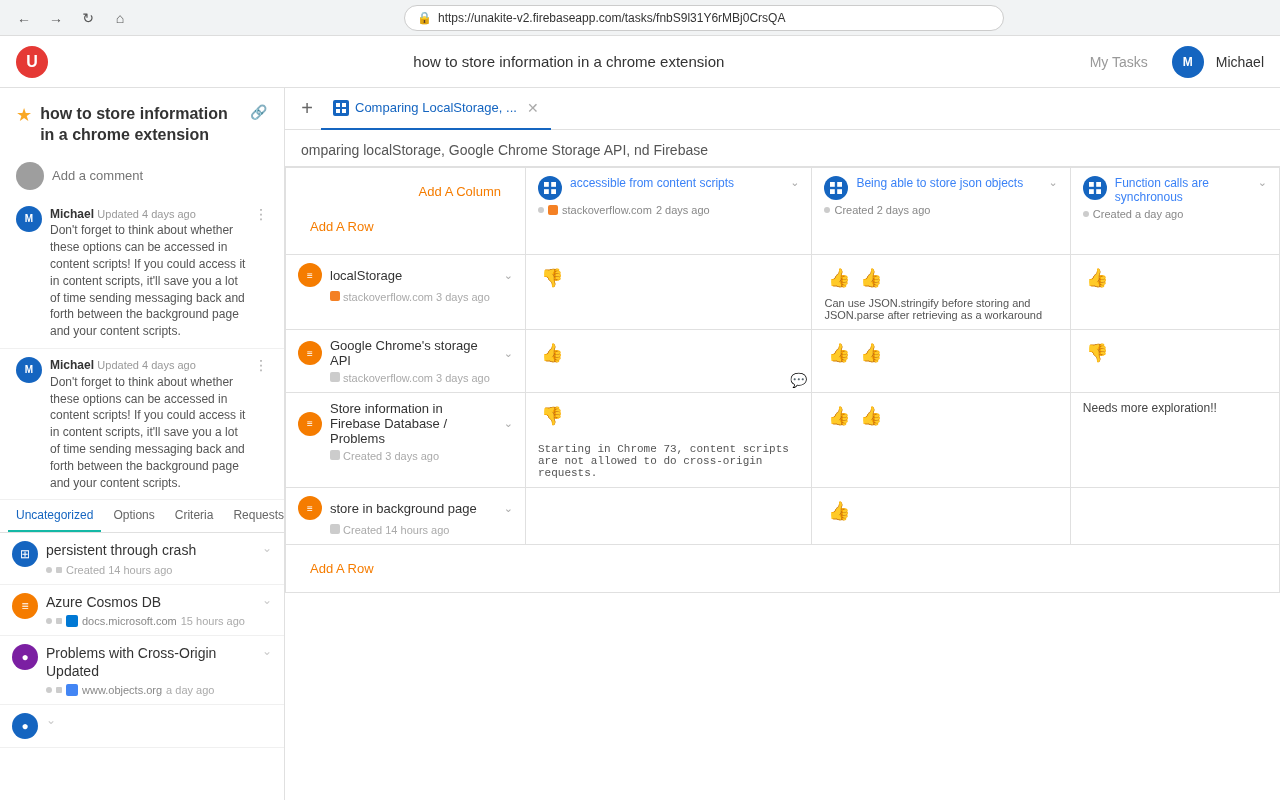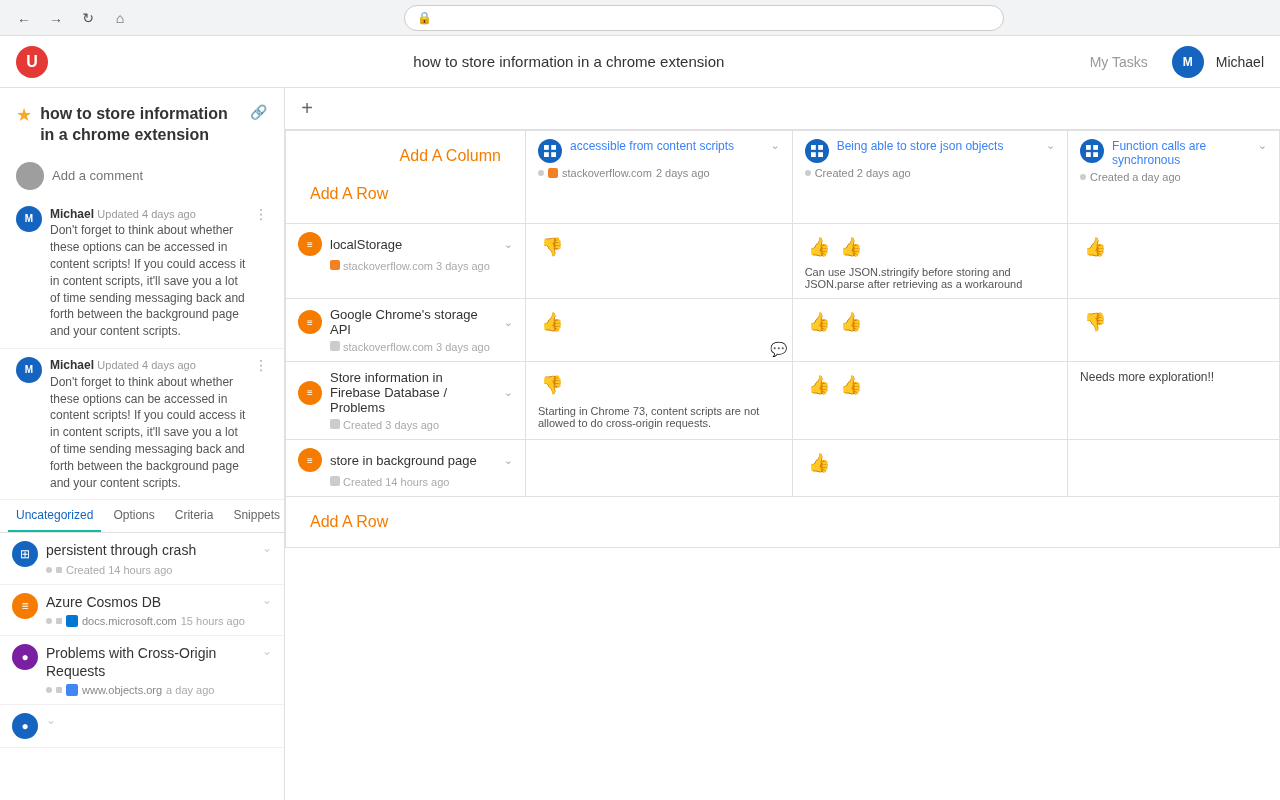--- a/index.html
+++ b/index.html
@@ -355,40 +355,41 @@
 
     .thumbs-row {
       display: flex;
       align-items: center;
       gap: 2px;
       flex-wrap: wrap;
     }
 
     .add-row-btn, .add-col-btn {
       color: #f57c00;
-      font-size: 16px;
+      font-size: 13px;
       cursor: pointer;
       padding: 8px 12px;
       display: inline-block;
     }
 
     .cell-comment { color: #aaa; font-size: 14px; position: absolute; bottom: 4px; right: 4px; }
 
     .first-col { width: 240px; min-width: 240px; }
   </style>
 </head>
 <body>
 
 <div class="browser-bar">
   <button class="browser-nav-btn">←</button>
   <button class="browser-nav-btn">→</button>
   <button class="browser-nav-btn">↻</button>
   <button class="browser-nav-btn">⌂</button>
   <div class="address-bar">
     <span class="lock-icon">🔒</span>
+    <span>https://unakite-v2.firebaseapp.com/tasks/fnbS9l31Y6rMBj0CrsQA</span>
   </div>
 </div>
 
 <div class="app-header">
   <div class="app-logo">U</div>
   <div class="app-title">how to store information in a chrome extension</div>
   <div class="my-tasks-btn">My Tasks</div>
   <div class="user-avatar">M</div>
   <span class="user-name">Michael</span>
 </div>
@@ -422,21 +423,21 @@
         <div><span class="comment-author">Michael</span>&nbsp;<span class="comment-time">Updated 4 days ago</span></div>
         <div>Don't forget to think about whether these options can be accessed in content scripts! If you could access it in content scripts, it'll save you a lot of time sending messaging back and forth between the background page and your content scripts.</div>
       </div>
       <span class="comment-menu">⋮</span>
     </div>
 
     <div class="sidebar-tabs">
       <div class="sidebar-tab active">Uncategorized</div>
       <div class="sidebar-tab">Options</div>
       <div class="sidebar-tab">Criteria</div>
-      <div class="sidebar-tab">Snippets</div>
+      <div class="sidebar-tab">Requests</div>
 
     </div>
 
     <div class="sidebar-items">
 
       <div class="sidebar-item">
         <div class="item-icon blue">⊞</div>
         <div class="item-content">
           <div class="item-title">persistent through crash</div>
           <div class="item-meta">
@@ -459,21 +460,21 @@
             <span class="source-link">docs.microsoft.com</span>
             <span class="item-time">15 hours ago</span>
           </div>
         </div>
         <span class="item-chevron">⌄</span>
       </div>
 
       <div class="sidebar-item">
         <div class="item-icon purple">●</div>
         <div class="item-content">
-          <div class="item-title">Problems with Cross-Origin Requests</div>
+          <div class="item-title">Problems with Cross-Origin Updated</div>
           <div class="item-meta">
             <div class="item-meta-dot"></div>
             <div class="item-meta-tag"></div>
             <span style="width:12px;height:12px;background:#4285f4;border-radius:2px;display:inline-block;"></span>
             <span class="source-link">www.objects.org</span>
             <span class="item-time">a day ago</span>
           </div>
         </div>
         <span class="item-chevron">⌄</span>
       </div>
@@ -482,22 +483,35 @@
         <div class="item-icon blue">●</div>
         <span class="item-chevron">⌄</span>
       </div>
     </div>
   </div>
 
   <div class="right-content">
 
     <div class="tabs-bar">
       <button class="add-tab-btn">+</button>
+      <div class="tab active">
+        <div class="tab-icon">
+          <svg viewBox="0 0 10 10">
+              <rect x="0" y="0" width="4" height="4"></rect>
+              <rect x="6" y="0" width="4" height="4"></rect>
+              <rect x="0" y="6" width="4" height="4"></rect>
+              <rect x="6" y="6" width="4" height="4"></rect>
+            </svg>
+        </div>
+        <span>Comparing LocalStorage, ...</span>
+        <span class="tab-close">✕</span>
+      </div>
     </div>
 
+    <div class="grid-subtitle">omparing localStorage, Google Chrome Storage API, nd Firebase</div>
 
     <div class="grid-container">
       <table class="data-grid">
         <thead>
           <tr>
             <th class="first-col">
               <div style="display:flex;justify-content:flex-end;">
                 <span class="add-col-btn">Add A Column</span>
               </div>
               <div style="padding:4px 0;">
@@ -640,21 +654,21 @@
               </div>
               <div class="row-meta">
                 <span style="width:10px;height:10px;background:#ccc;border-radius:2px;display:inline-block;"></span>
                 <span>Created  3 days ago</span>
               </div>
             </td>
             <td>
               <div class="thumbs-row">
                 <span class="thumb-up thumb-red">👎</span>
               </div>
-              <div style="font-size:11px;color:#555;margin-top:5px;">Starting in Chrome 73, content scripts are not allowed to do cross-origin requests.</div>
+              <div style="font-size:11px;color:#555;margin-top:12px;font-family:Liberation Mono, monospace;">Starting in Chrome 73, content scripts are not allowed to do cross-origin requests.</div>
             </td>
             <td>
               <div class="thumbs-row">
                 <span class="thumb-up thumb-green">👍</span>
                 <span class="thumb-up thumb-green">👍</span>
               </div>
             </td>
             <td>
               <div style="font-size:12px;color:#444;">Needs more exploration!!</div>
             </td>

